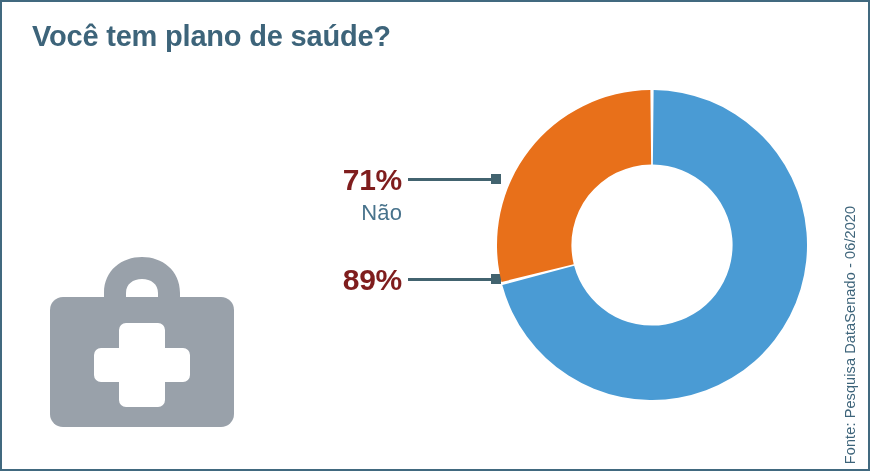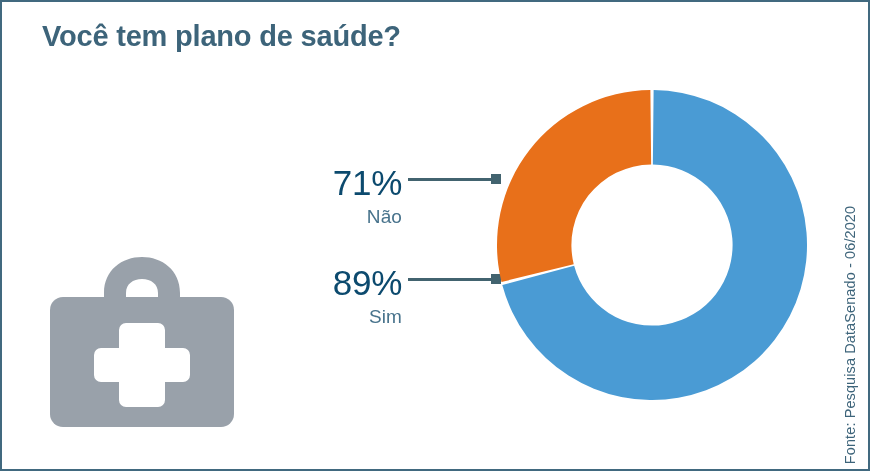--- a/index.html
+++ b/index.html
@@ -18,21 +18,21 @@
     height: 471px;
     box-sizing: border-box;
     background: #ffffff;
     border: 2px solid #41697F;
     overflow: hidden;
   }
 
   
   #title {
     position: absolute;
-    left: 40px;
+    left: 30px;
     top: 18px;
     width: 700px;
     font-size: 29px;
     font-weight: bold;
     color: #3D647A;
     letter-spacing: -0.2px;
     line-height: 1.15;
     white-space: nowrap;
   }
 
@@ -67,28 +67,28 @@
     height: 188px;
   }
 
   
   .callout {
     position: absolute;
     text-align: right;
     line-height: 1;
   }
   .callout-pct {
-    font-size: 35px;
-    font-weight: normal;
-    color: #0c4a6e;
+    font-size: 30px;
+    font-weight: bold;
+    color: #7f1d1d;
     letter-spacing: -0.3px;
     display: block;
   }
   .callout-name {
-    font-size: 19px;
+    font-size: 22px;
     font-weight: normal;
     color: #48738C;
     display: block;
     margin-top: 7px;
     letter-spacing: 0.1px;
     text-align: right;
   }
   #callout-nao { left: 245px; top: 163px; width: 155px; }
   #callout-sim { left: 245px; top: 263px; width: 155px; }
 
@@ -142,21 +142,20 @@
 
   <div class="callout" id="callout-nao">
     <span class="callout-pct">71%</span>
     <span class="callout-name">Não</span>
   </div>
   <div class="leader" id="leader-nao"></div>
   <div class="leader-marker" id="marker-nao"></div>
 
   <div class="callout" id="callout-sim">
     <span class="callout-pct">89%</span>
-    <span class="callout-name">Sim</span>
   </div>
   <div class="leader" id="leader-sim"></div>
   <div class="leader-marker" id="marker-sim"></div>
 
   <div id="donut-chart">
     <svg id="donut-svg" viewBox="0 0 310 310" width="310" height="310" aria-hidden="true">
         <path d="M 156.62312653801808 0.008498748345630247 A 155 155 0 1 1 5.281496925194432 195.11695199089075 L 77.14637840110109 175.8608150352632 A 80.60000000000001 80.60000000000001 0 1 0 155.8440257997694 74.40441934913972 Z" fill="#4A9BD4"></path>
         <path d="M 4.474186614006442 191.97268592468015 A 155 155 0 0 1 153.37687346198183 0.008498748345630247 L 154.15597420023056 74.40441934913972 A 80.60000000000001 80.60000000000001 0 0 0 76.72657703928334 174.22579668083367 Z" fill="#E8701A"></path>
       </svg>
   </div>

